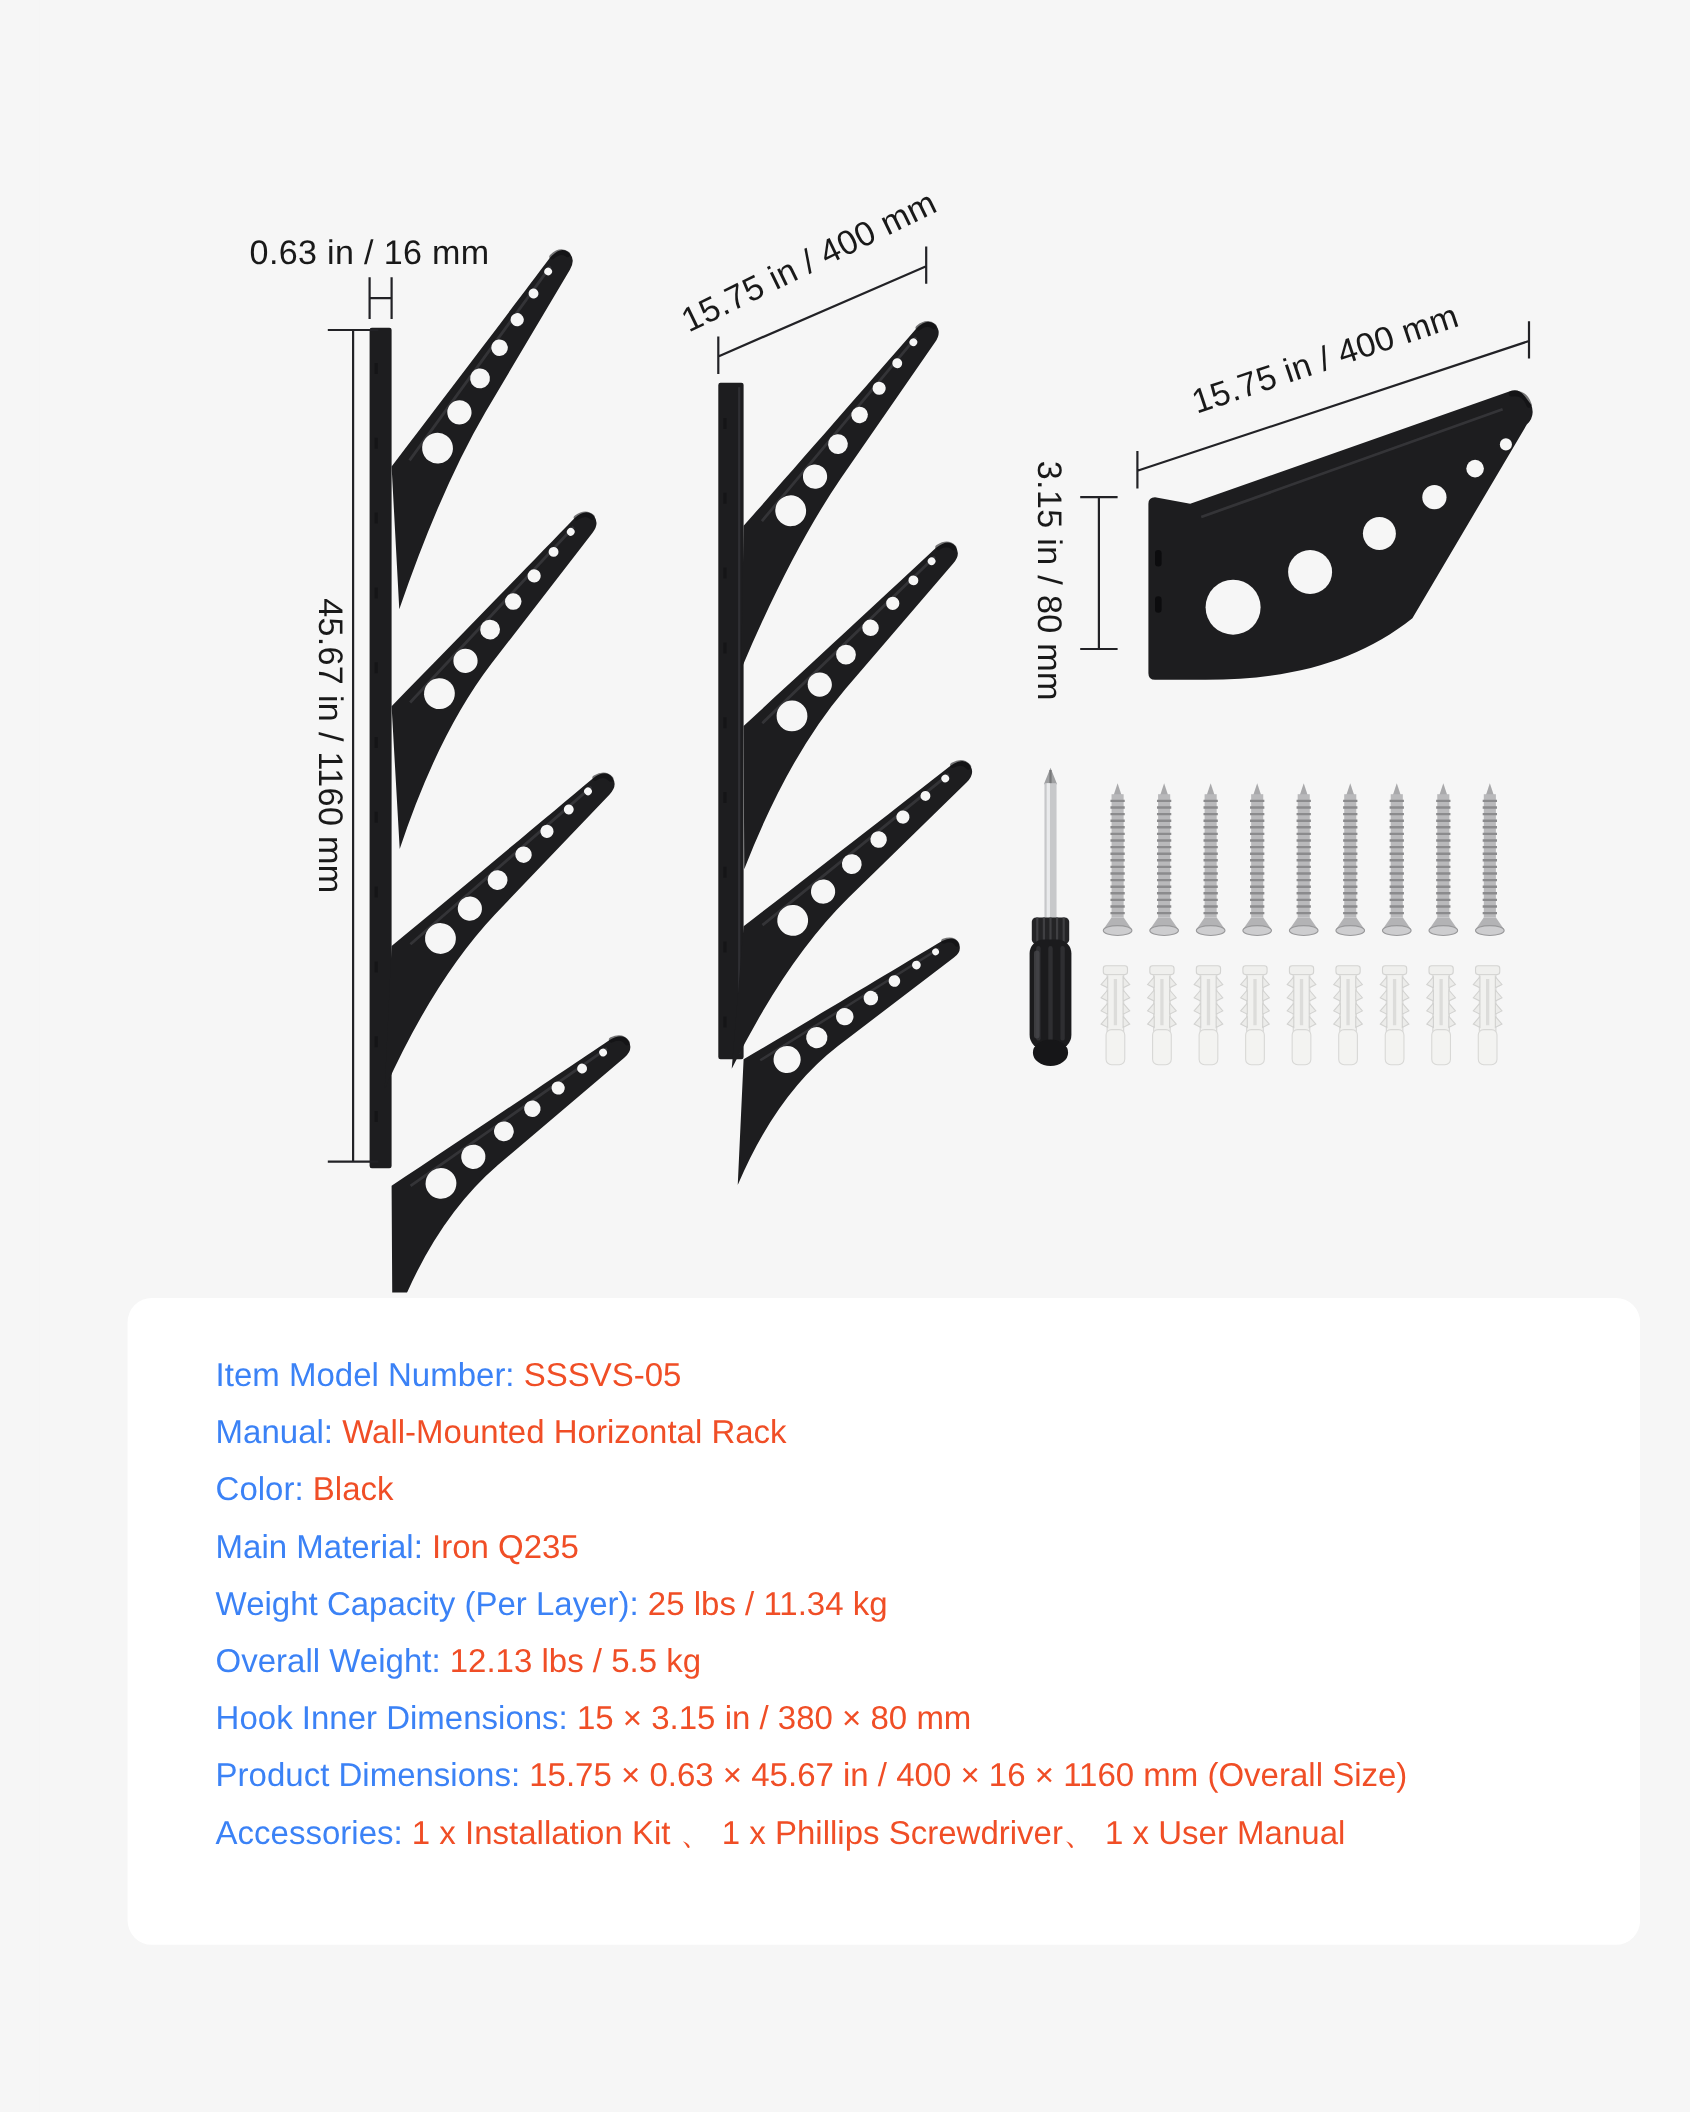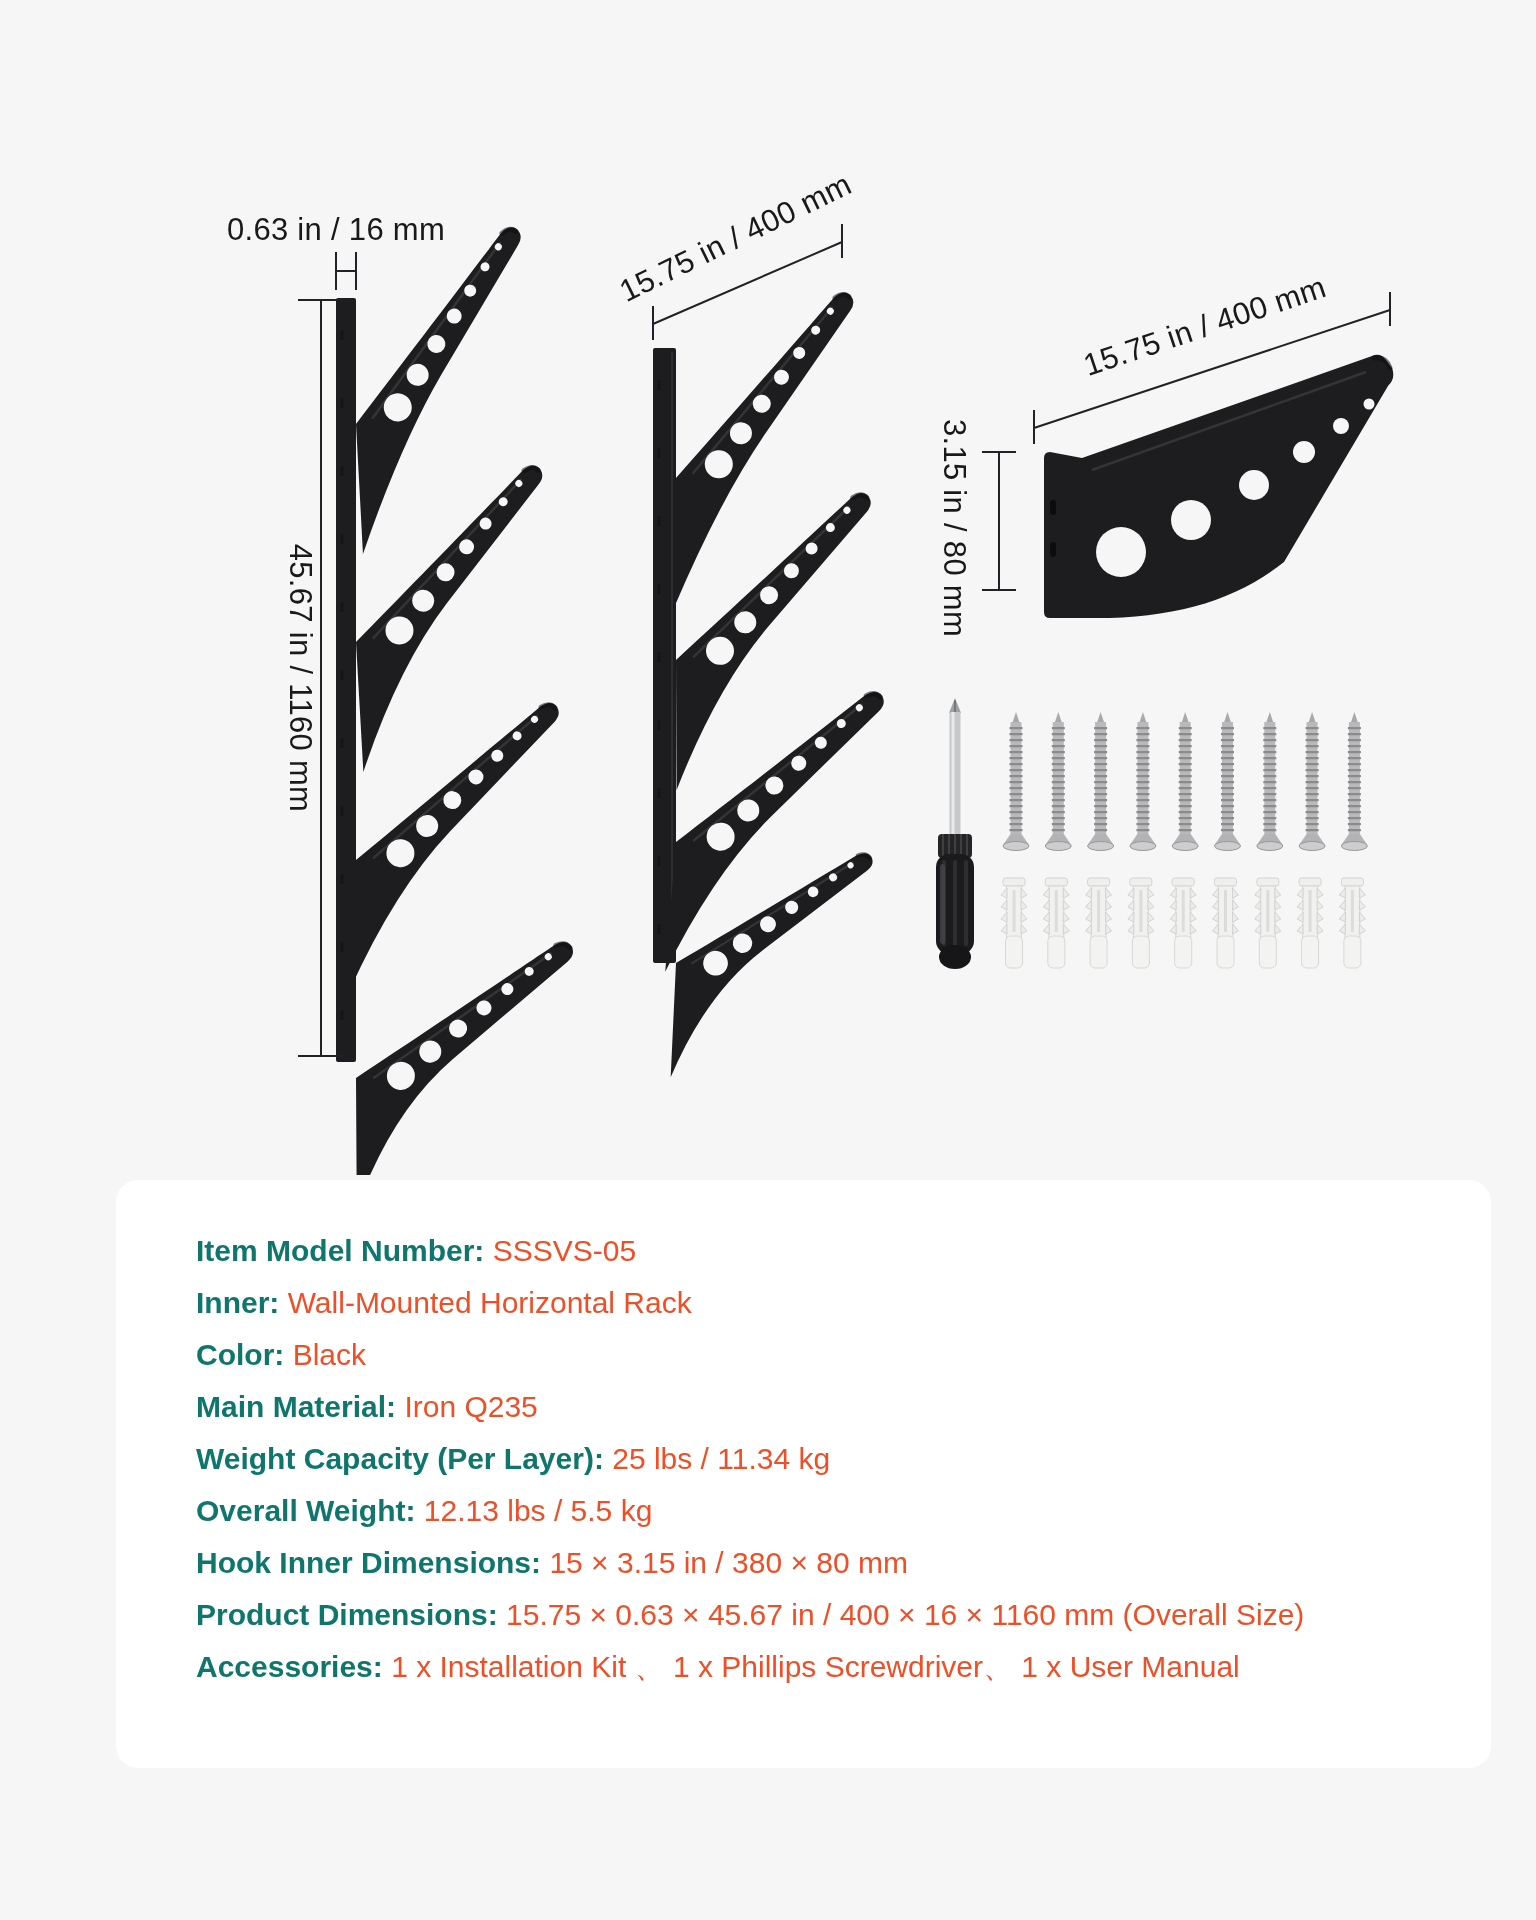--- a/index.html
+++ b/index.html
@@ -6,21 +6,21 @@
   .canvas{position:relative;width:1536px;height:1920px;background:#f6f6f6;overflow:hidden;margin-left:36px;}
   svg.diagram{position:absolute;left:0;top:0;display:block;}
   .dim-line{stroke:#222226;stroke-width:2;fill:none;}
   .dim-text{font-size:31px;font-weight:500;fill:#191919;letter-spacing:.3px;}
   .rack{fill:#1d1d1f;}
   .hole{fill:#f6f6f6;}
   .groove{stroke:#3c3c40;stroke-width:2.5;fill:none;opacity:.75;}
   .tipcap{stroke:#0c0c0e;stroke-width:5;fill:none;opacity:.55;stroke-linecap:round;}
   .spec-panel{position:absolute;left:80px;top:1180px;width:1375px;height:588px;background:#ffffff;border-radius:22px;box-sizing:border-box;padding:45px 40px 0 80px;}
   .spec-row{font-size:30px;line-height:52px;white-space:nowrap;color:#1a1a1a;}
-  .spec-row .lbl{color:#0f766e;font-weight:700;}
+  .spec-row .lbl{color:#3b82f6;font-weight:400;}
   .spec-row .val{color:#f04e26;font-weight:400;}
 </style>
 </head>
 <body>
 
 <div class="canvas">
 
   <svg class="diagram" width="1536" height="1175" viewBox="0 0 1536 1175">
     <defs>
 
@@ -189,21 +189,21 @@
         <use href="#anchor" x="253.8"></use>
         <use href="#anchor" x="296.1"></use>
         <use href="#anchor" x="338.4"></use>
       </g>
   </svg>
 
   <div class="spec-panel">
     <div id="spec-rows">
   <div class="spec-row"><span class="lbl">Item Model Number: </span><span class="val">SSSVS-05</span></div>
 
-  <div class="spec-row"><span class="lbl">Inner: </span><span class="val">Wall-Mounted Horizontal Rack</span></div>
+  <div class="spec-row"><span class="lbl">Manual: </span><span class="val">Wall-Mounted Horizontal Rack</span></div>
 
   <div class="spec-row"><span class="lbl">Color: </span><span class="val">Black</span></div>
 
 
   <div class="spec-row"><span class="lbl">Main Material: </span><span class="val">Iron Q235</span></div>
 
   <div class="spec-row"><span class="lbl">Weight Capacity (Per Layer): </span><span class="val">25 lbs / 11.34 kg</span></div>
 
   <div class="spec-row"><span class="lbl">Overall Weight: </span><span class="val">12.13 lbs / 5.5 kg</span></div>
 

